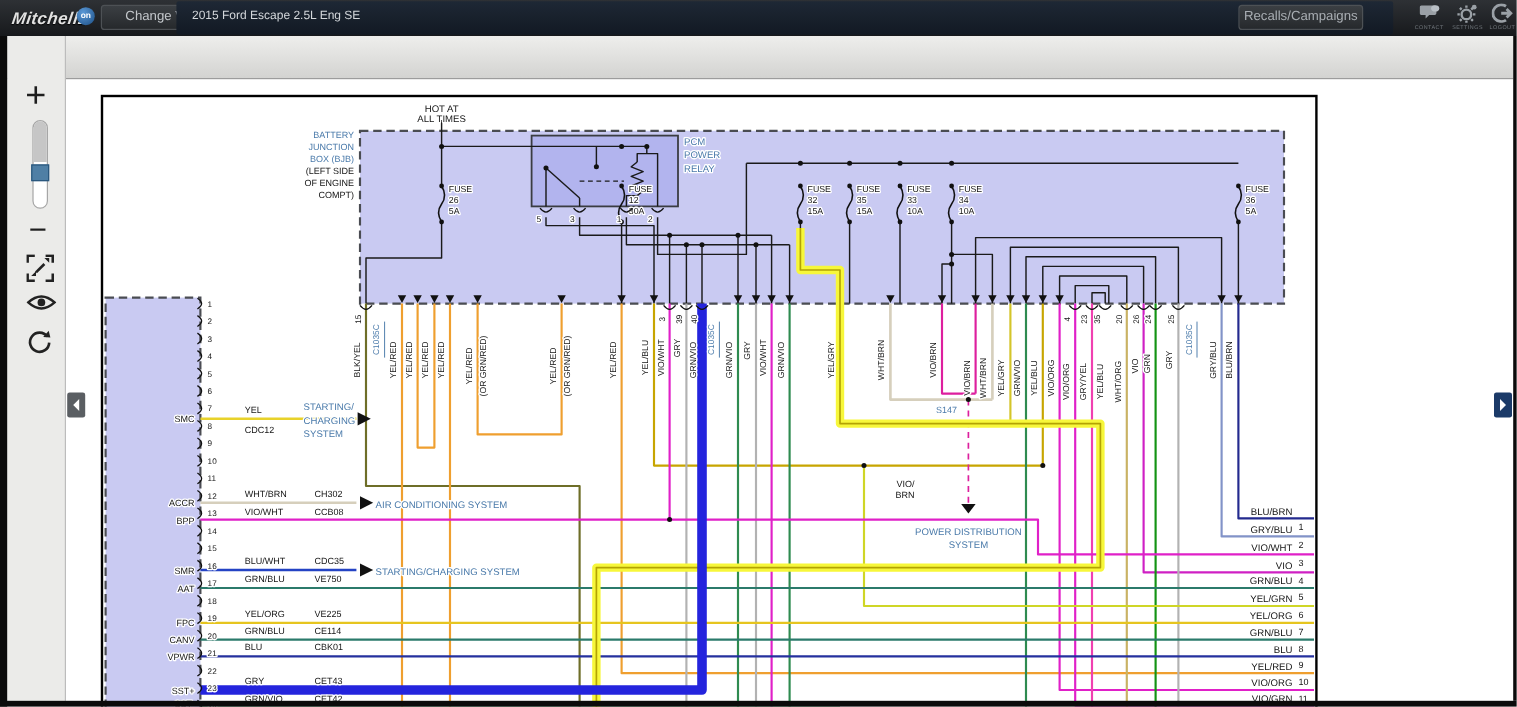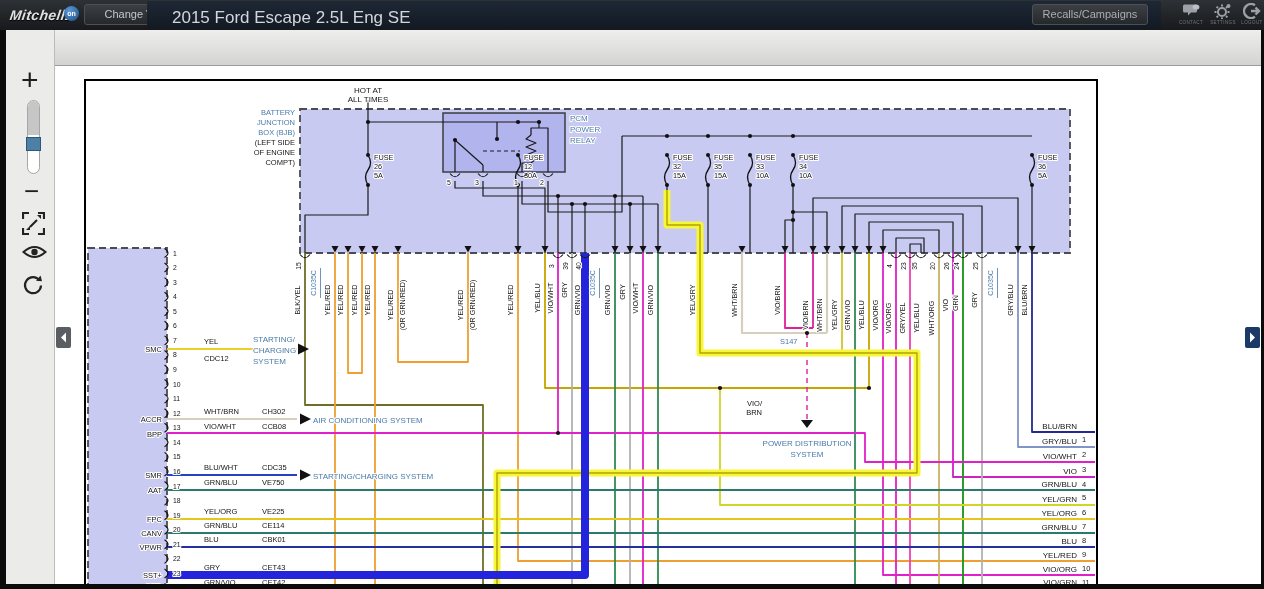--- a/index.html
+++ b/index.html
@@ -6,22 +6,22 @@
   body{width:1264px;height:589px;position:relative;overflow:hidden;background:#fff;
        font-family:"Liberation Sans",sans-serif;}
   .abs{position:absolute}
   
   .topbar{left:0;top:0;width:1264px;height:30px;background:linear-gradient(#2e3135,#17191c);z-index:5}
   .logo{left:10px;top:7px;font-style:italic;font-weight:bold;font-size:14px;color:#e2e2e2;letter-spacing:.4px;transform:skewX(-8deg);text-shadow:0 1px 1px #000}
   .logo-badge{left:64px;top:6px;width:15px;height:15px;border-radius:50%;background:radial-gradient(circle at 35% 30%,#5a98d6,#1c4f86);color:#fff;font-size:7px;line-height:15px;text-align:center;font-weight:bold}
   .btn-dark{background:linear-gradient(#3b3f43,#26292c);border:1px solid #4d5155;border-radius:3px;color:#c3c7cb;font-size:11px;text-align:center;box-sizing:border-box}
   .change-vehicle{left:84px;top:4px;width:118px;height:21px;line-height:19px}
   .tab-bg{left:147px;top:1px;width:1014px;height:28px;background:linear-gradient(#1e2835,#121923);border-radius:2px}
-  .vehicle-tab{left:172px;top:8px;font-size:17px;color:#d3d7db}
-  .recalls{left:1032px;top:4px;width:116px;height:21px;line-height:19px;color:#a9aeb3}
+  .vehicle-tab{left:160px;top:8px;font-size:10px;color:#d3d7db}
+  .recalls{left:1032px;top:4px;width:104px;height:21px;line-height:19px;color:#a9aeb3}
   .tb-icon{top:3px;width:30px;text-align:center;color:#9aa0a6}
   .tb-icon .glyph{height:16px}
   .tb-label{font-size:4.5px;color:#71777d;letter-spacing:.4px;margin-top:1px}
   
   .toolbar{left:6px;top:30px;width:1255px;height:36px;background:linear-gradient(#eeeeec,#d3d3d1);border-bottom:1px solid #9c9c9c;box-sizing:border-box;z-index:3}
   .history{left:84px;top:44px;font-size:12px;color:#3c3c3c}
   .hist-caret{font-size:8px;color:#555;margin-left:6px}
   .undo{left:148px;top:40px;font-size:17px;color:#3a3a3a;font-weight:bold}
   .redo{left:172px;top:40px;font-size:17px;color:#3a3a3a;font-weight:bold}
   .fig-title{left:300px;width:680px;top:45px;text-align:center;font-size:12px;color:#333}

